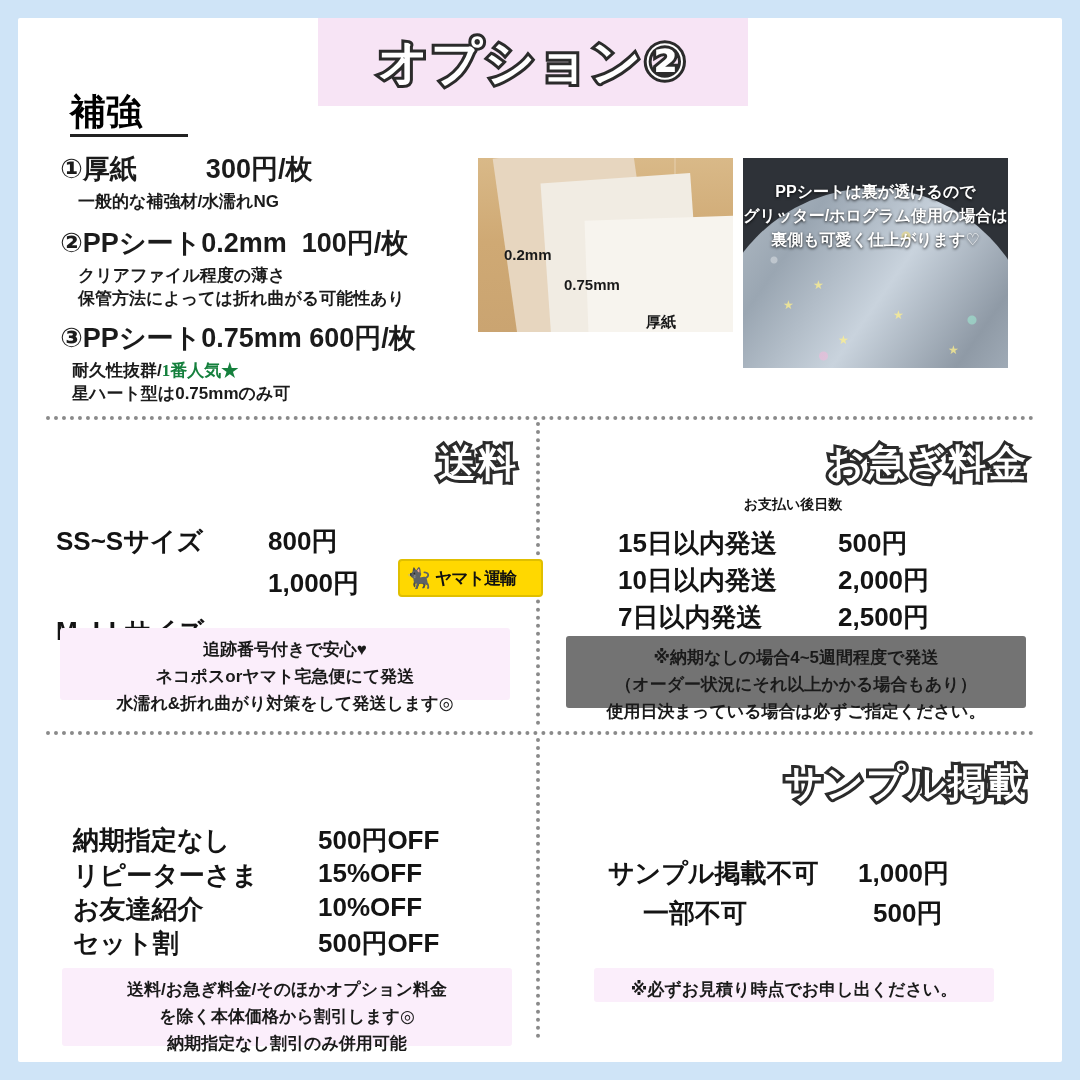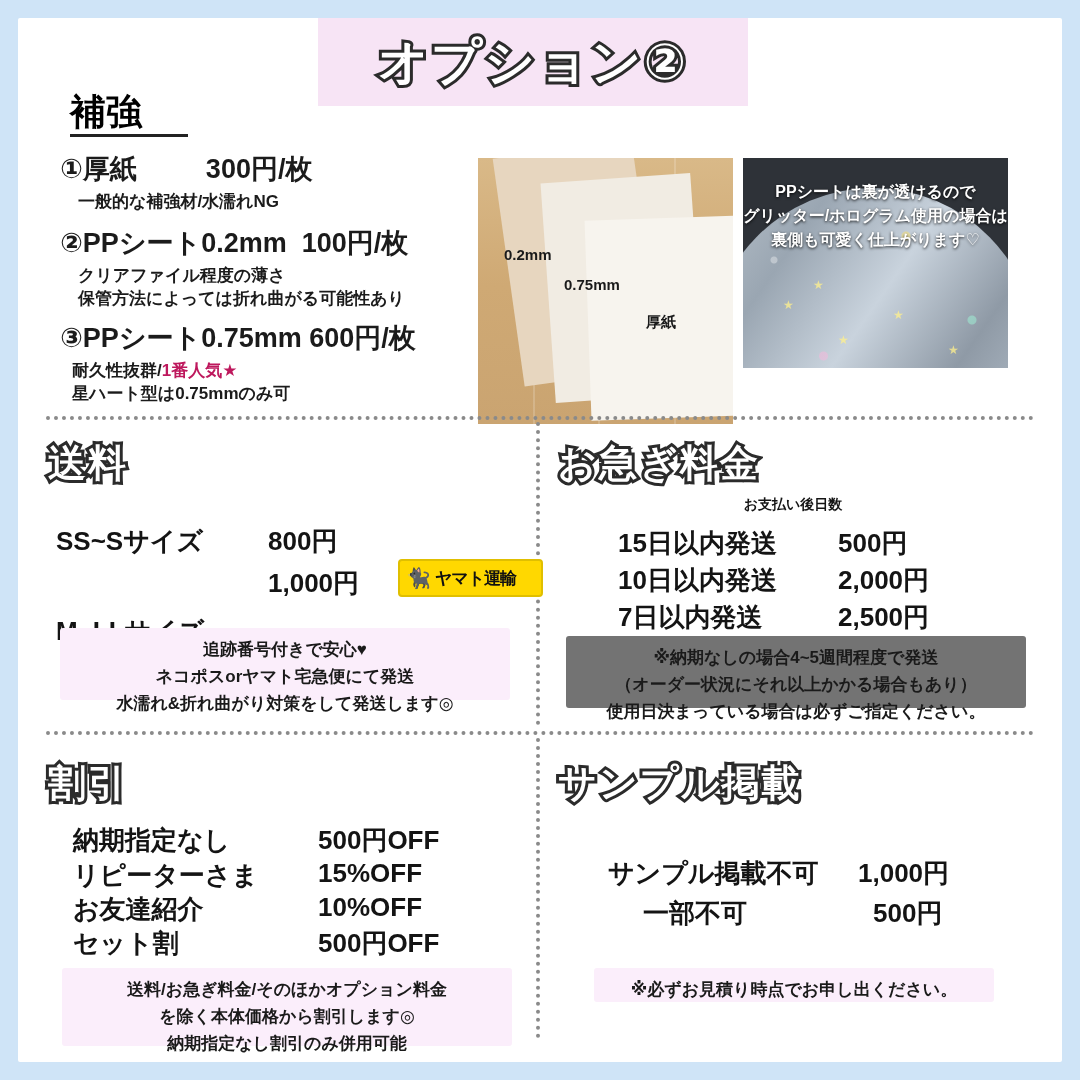--- a/index.html
+++ b/index.html
@@ -37,25 +37,25 @@
   .sec1-head{
     position:absolute;left:52px;top:70px;
     font-size:36px;font-weight:bold;
   }
   .sec1-head .bar{
     position:absolute;left:0;top:46px;width:118px;height:3px;background:#222;
   }
   .opt{position:absolute;color:#1b1b1b;}
   .opt .main{font-size:27px;font-weight:bold;white-space:pre;}
   .opt .sub{font-size:17px;font-weight:bold;line-height:1.35;margin-top:4px;}
-  .pink{color:#be185d;}
+  .pink{color:#15803d;font-family:Liberation Serif, serif;}
 
   
   .photo1{
-    position:absolute;left:460px;top:140px;width:255px;height:266px;
+    position:absolute;left:460px;top:140px;width:255px;height:174px;
     background:linear-gradient(180deg,#d9b988 0%,#cfa974 48%,#caa471 100%);
     overflow:hidden;
   }
   .photo1 .woodline{position:absolute;top:0;bottom:0;width:2px;background:rgba(255,255,255,.18);}
   .sheet-a{
     position:absolute;left:30px;top:-10px;width:140px;height:230px;
     background:#e7d6bf;transform:rotate(-8deg);
   }
   .sheet-b{
     position:absolute;left:70px;top:20px;width:150px;height:220px;
@@ -85,21 +85,21 @@
     position:absolute;left:0;right:0;top:22px;text-align:center;
     font-size:16px;font-weight:bold;color:#fff;line-height:1.5;
     text-shadow:0 1px 3px rgba(0,0,0,.9);
   }
 
   
   .hdiv{position:absolute;left:28px;width:988px;height:0;border-top:4px dotted #8a8a8a;}
   .vdiv{position:absolute;width:0;border-left:4px dotted #8a8a8a;}
 
   .sec-title{
-    position:absolute;text-align:left;font-size:38px;font-weight:bold;
+    position:absolute;text-align:right;font-size:38px;font-weight:bold;
     letter-spacing:2px;
   }
   .row{position:absolute;font-size:26px;font-weight:bold;color:#141414;white-space:pre;}
   .note{
     position:absolute;background:#fbeefb;border-radius:3px;
     font-size:17px;font-weight:bold;color:#1a1a1a;line-height:1.6;
     text-align:center;padding:8px 10px;box-sizing:border-box;
   }
   .yamato{
     position:absolute;left:380px;top:541px;width:145px;height:38px;
@@ -187,21 +187,20 @@
   <div class="row" style="left:600px;top:508px;">15日以内発送</div>
   <div class="row" style="left:820px;top:508px;">500円</div>
   <div class="row" style="left:600px;top:545px;">10日以内発送</div>
   <div class="row" style="left:820px;top:545px;">2,000円</div>
   <div class="row" style="left:600px;top:582px;">7日以内発送</div>
   <div class="row" style="left:820px;top:582px;">2,500円</div>
   <div class="note" style="left:548px;top:618px;width:460px;height:72px;white-space:pre;background:#737373;">※納期なしの場合4~5週間程度で発送
 （オーダー状況にそれ以上かかる場合もあり）
 使用日決まっている場合は必ずご指定ください。</div>
 
-  <div class="sec-title outlined" style="left:30px;top:740px;width:470px;">割引</div>
   <div class="row" style="left:55px;top:805px;">納期指定なし</div>
   <div class="row" style="left:300px;top:805px;">500円OFF</div>
   <div class="row" style="left:55px;top:840px;">リピーターさま</div>
   <div class="row" style="left:300px;top:840px;">15%OFF</div>
   <div class="row" style="left:55px;top:874px;">お友達紹介</div>
   <div class="row" style="left:300px;top:874px;">10%OFF</div>
   <div class="row" style="left:55px;top:908px;">セット割</div>
   <div class="row" style="left:300px;top:908px;">500円OFF</div>
   <div class="note" style="left:44px;top:950px;width:450px;height:78px;white-space:pre;">送料/お急ぎ料金/そのほかオプション料金
 を除く本体価格から割引します◎

